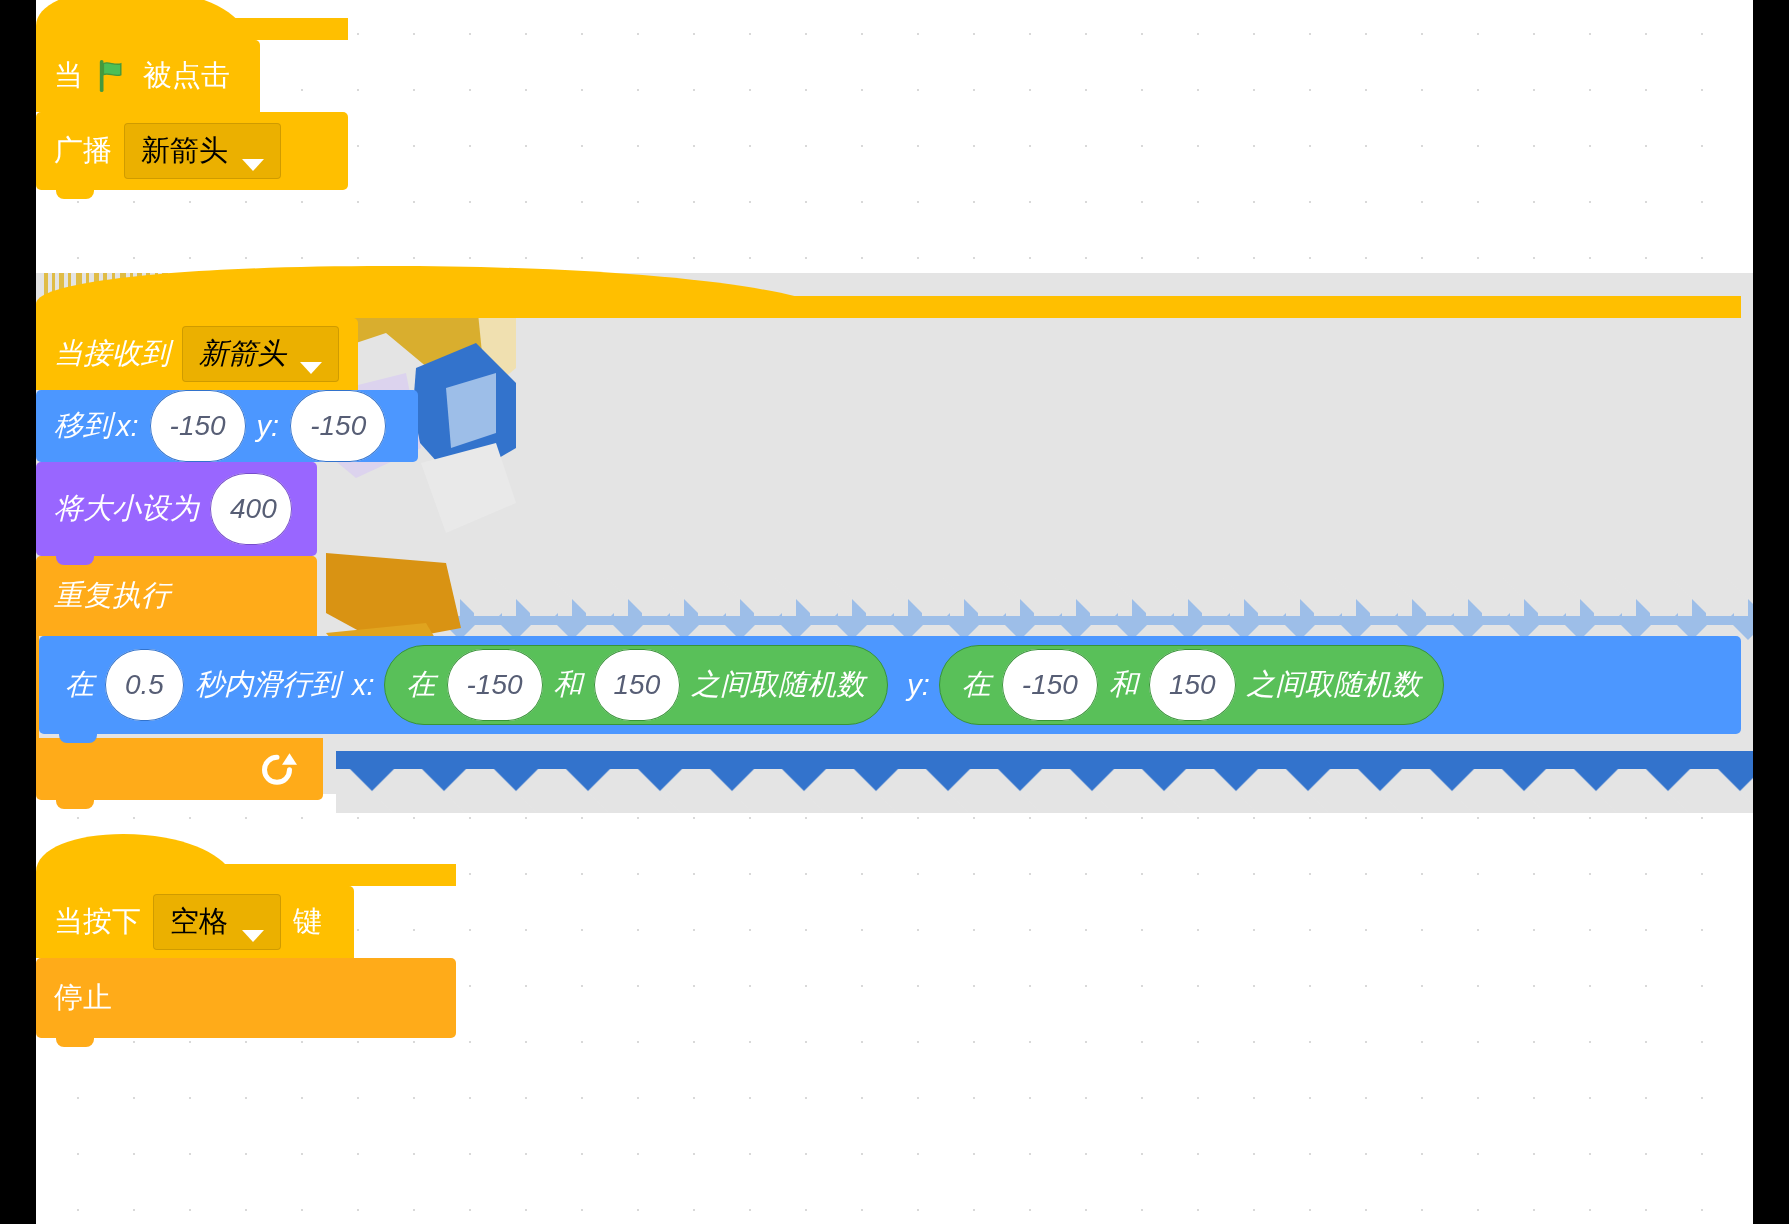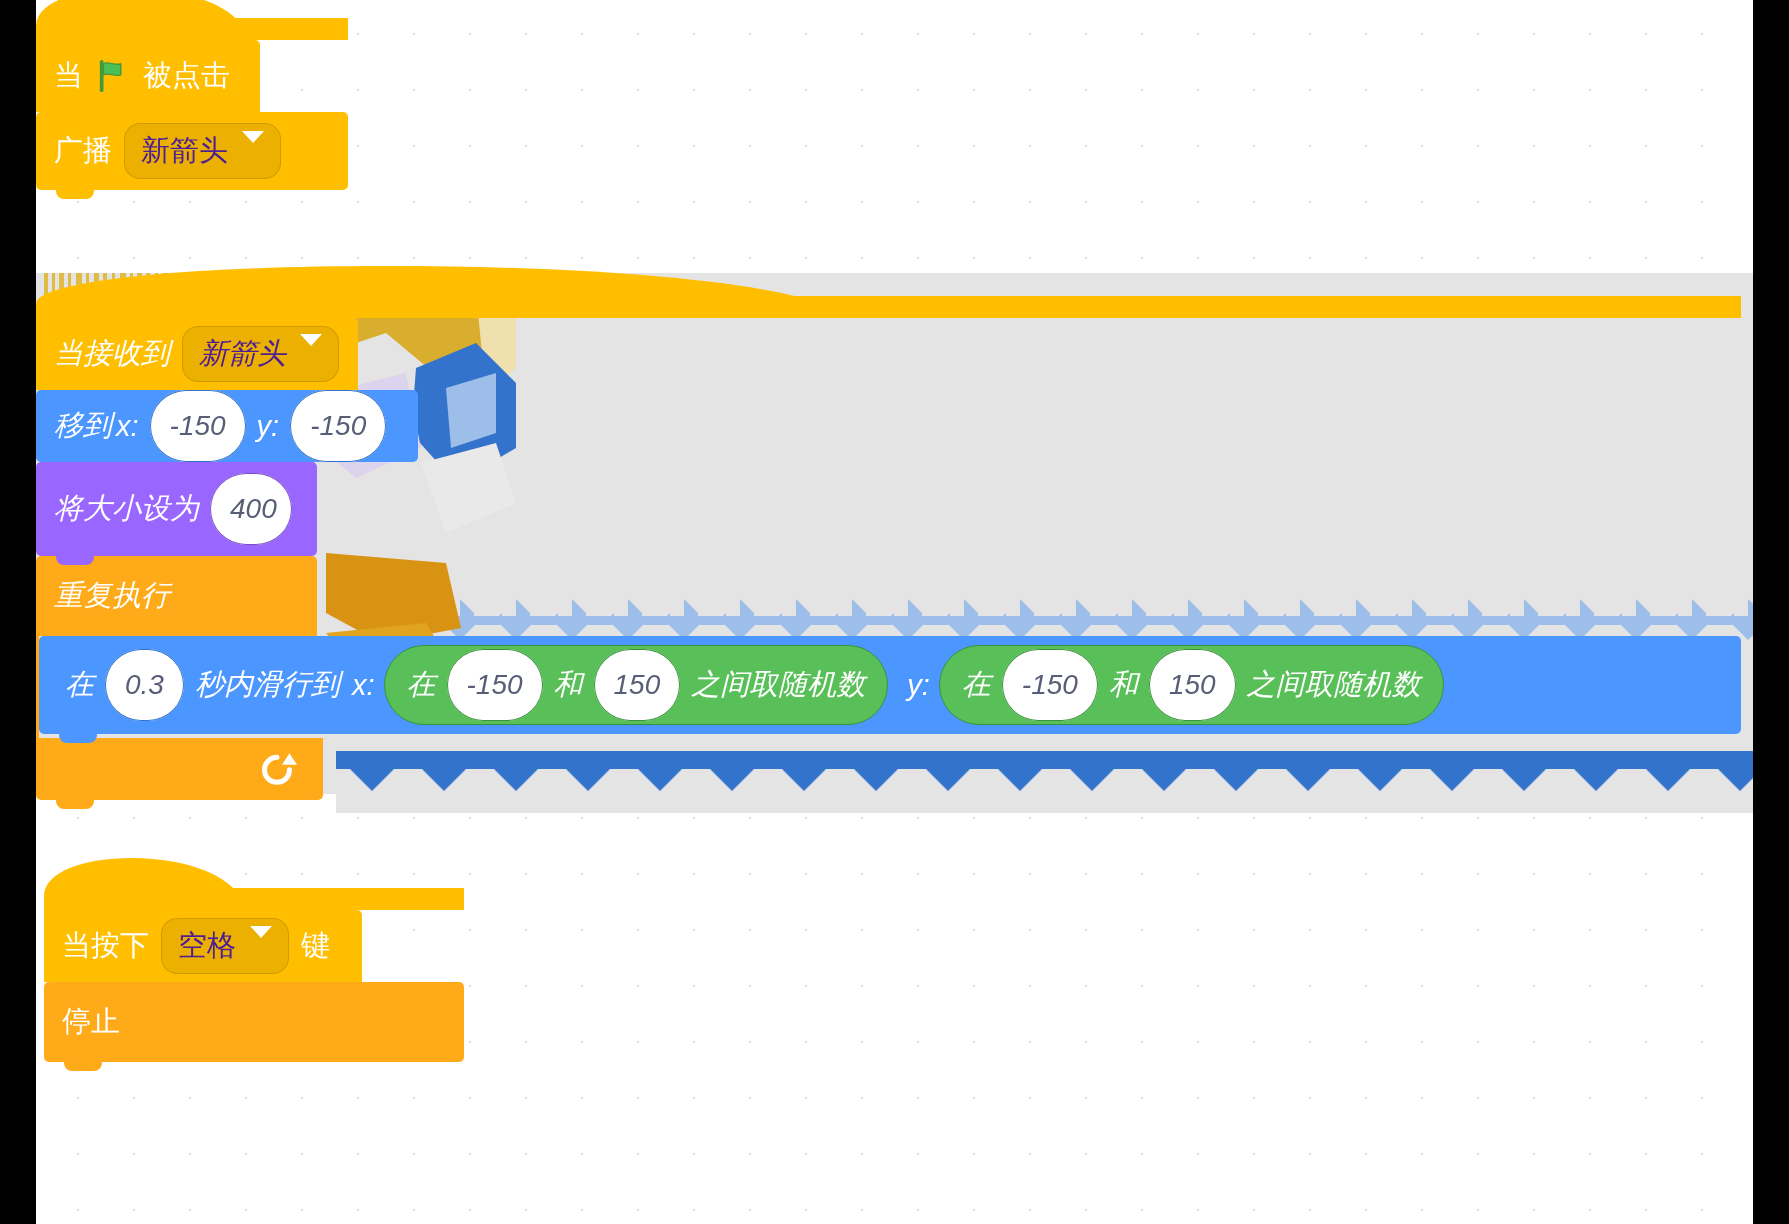--- a/index.html
+++ b/index.html
@@ -65,26 +65,26 @@
     border-radius:999px; padding:20px 20px; margin:0 9px;
     min-width:44px; text-align:center; line-height:1.15;
     box-shadow:inset 0 0 0 1px rgba(0,0,0,.06);
   }
   .oval.ops{ box-shadow:inset 0 0 0 1px #389438; }
   .oval.motion{ box-shadow:inset 0 0 0 1px #3373cc; }
   .oval.looks{ box-shadow:inset 0 0 0 1px #774dcb; }
 
   
   .dd{
-    display:flex; align-items:flex-start; gap:14px;
+    display:flex; align-items:flex-end; gap:14px;
     background:rgba(0,0,0,.08);
     border:1px solid rgba(0,0,0,.12);
-    border-radius:16px;
+    border-radius:4px;
     padding:7px 16px; margin:0 10px;
-    font-size:29px; color:#4c1d95;
+    font-size:29px; color:#000000;
   }
   .dd.ctl{ background:rgba(0,0,0,.10); border-color:rgba(0,0,0,.13); }
   .caret{ width:0;height:0;border-left:11px solid transparent;border-right:11px solid transparent;border-top:12px solid #fff; }
 
   
   .reporter{
     display:inline-flex; align-items:center;
     background:#59c059; border:1px solid #389438;
     border-radius:999px; padding:3px 20px; margin:0 7px;
     color:#fff; font-size:29px; min-height:56px;
@@ -234,21 +234,21 @@
 
     <div class="cblock" style="width:1705px;">
       <div class="blk c-top c-control" style="width:281px;height:80px;">
         <span class="lbl">重复执行</span>
       </div>
       <div style="display:flex;">
         <div class="c-left c-control" style="height:102px;"></div>
         <div style="position:relative;">
           <div class="blk stack c-motion" style="width:1702px;height:98px;padding-left:24px;">
             <span class="lbl">在</span>
-            <span class="oval motion">0.3</span>
+            <span class="oval motion">0.5</span>
             <span class="lbl">秒内滑行到</span>
             <span class="lbl" style="margin-left:8px;">x:</span>
 
             <span class="reporter">
               <span class="lbl">在</span>
               <span class="oval ops">-150</span>
               <span class="lbl">和</span>
               <span class="oval ops">150</span>
               <span class="lbl">之间取随机数</span>
             </span>
@@ -266,21 +266,21 @@
       </div>
       <div class="c-bottom c-control" style="width:287px;">
         <svg class="loop-arrow" viewBox="0 0 24 24">
           <path d="M19.5 12.5 a7.5 7.5 0 1 1 -7.5 -7.5" fill="none" stroke="#fff" stroke-width="3" stroke-linecap="round"></path>
           <polygon points="19.5,2.5 24,9.5 15,9.5" fill="#fff"></polygon>
         </svg>
       </div>
     </div>
   </div>
 
-  <div class="script" style="left:0px;top:910px;margin-left:8px;">
+  <div class="script" style="left:0px;top:886px;">
     <div style="position:relative;">
       <div class="hatcap">
         <svg viewBox="0 0 318 52" preserveAspectRatio="none">
           <path d="M0,52 L0,38 C0,14 30,0 66,0 C112,0 140,20 148,38 L148,52 Z" fill="#ffbf00"></path>
           <rect x="140" y="30" width="178" height="22" fill="#ffbf00"></rect>
         </svg>
       </div>
       <div class="blk stack c-events" style="width:318px;height:72px;border-radius:0 5px 0 0;">
         <span class="lbl">当按下</span>
         <div class="dd">

